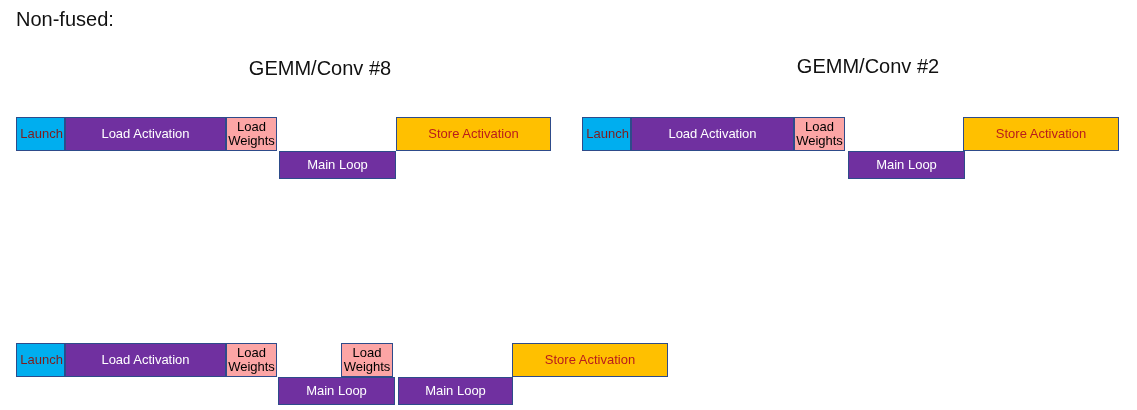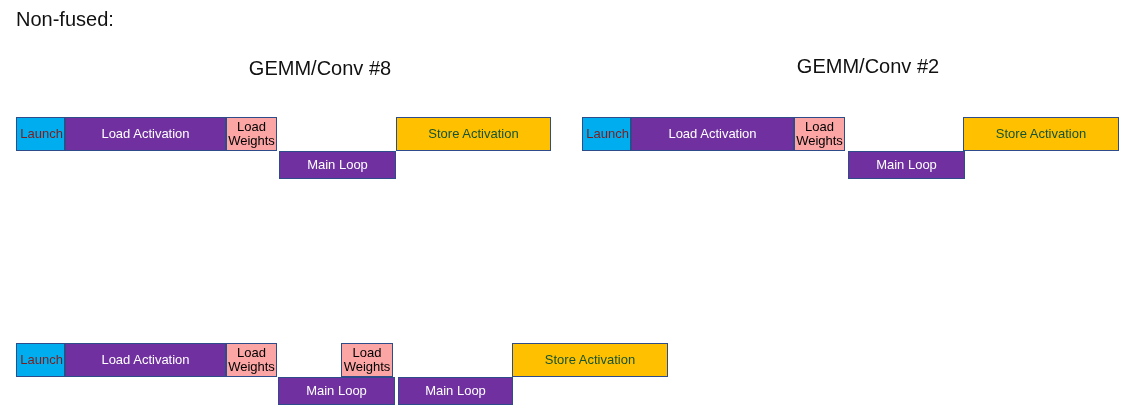--- a/index.html
+++ b/index.html
@@ -7,21 +7,21 @@
        font-family:"Liberation Sans",sans-serif;}
   .stage{position:absolute;left:0;top:0;width:1137px;height:324px;}
   .section-label{position:absolute;font-size:20px;color:#111;white-space:nowrap;}
   .chart-title{position:absolute;font-size:20px;color:#111;width:300px;text-align:center;white-space:nowrap;}
   .block{position:absolute;box-sizing:border-box;border:1px solid #2e4b8a;
          display:flex;align-items:center;justify-content:center;text-align:center;
          font-size:13px;line-height:1.08;padding:0 1px;}
   .block.launch{background:#00aeef;color:#7f1d1d;justify-content:flex-end;}
   .block.load{background:#7030a0;color:#ffffff;text-align:center;}
   .block.weights{background:#fca5a5;color:#000000;}
-  .block.store{background:#ffc000;color:#14532d;}
+  .block.store{background:#ffc000;color:#b91c1c;}
 </style>
 </head>
 <body>
 
 <div class="stage">
   <div class="section-label" style="left:16px;top:8px;">Non-fused:</div>
 
   <div class="chart-title" style="left:170px;top:57px;">GEMM/Conv #8</div>
 
   <div class="chart-title" style="left:718px;top:55px;">GEMM/Conv #2</div>

